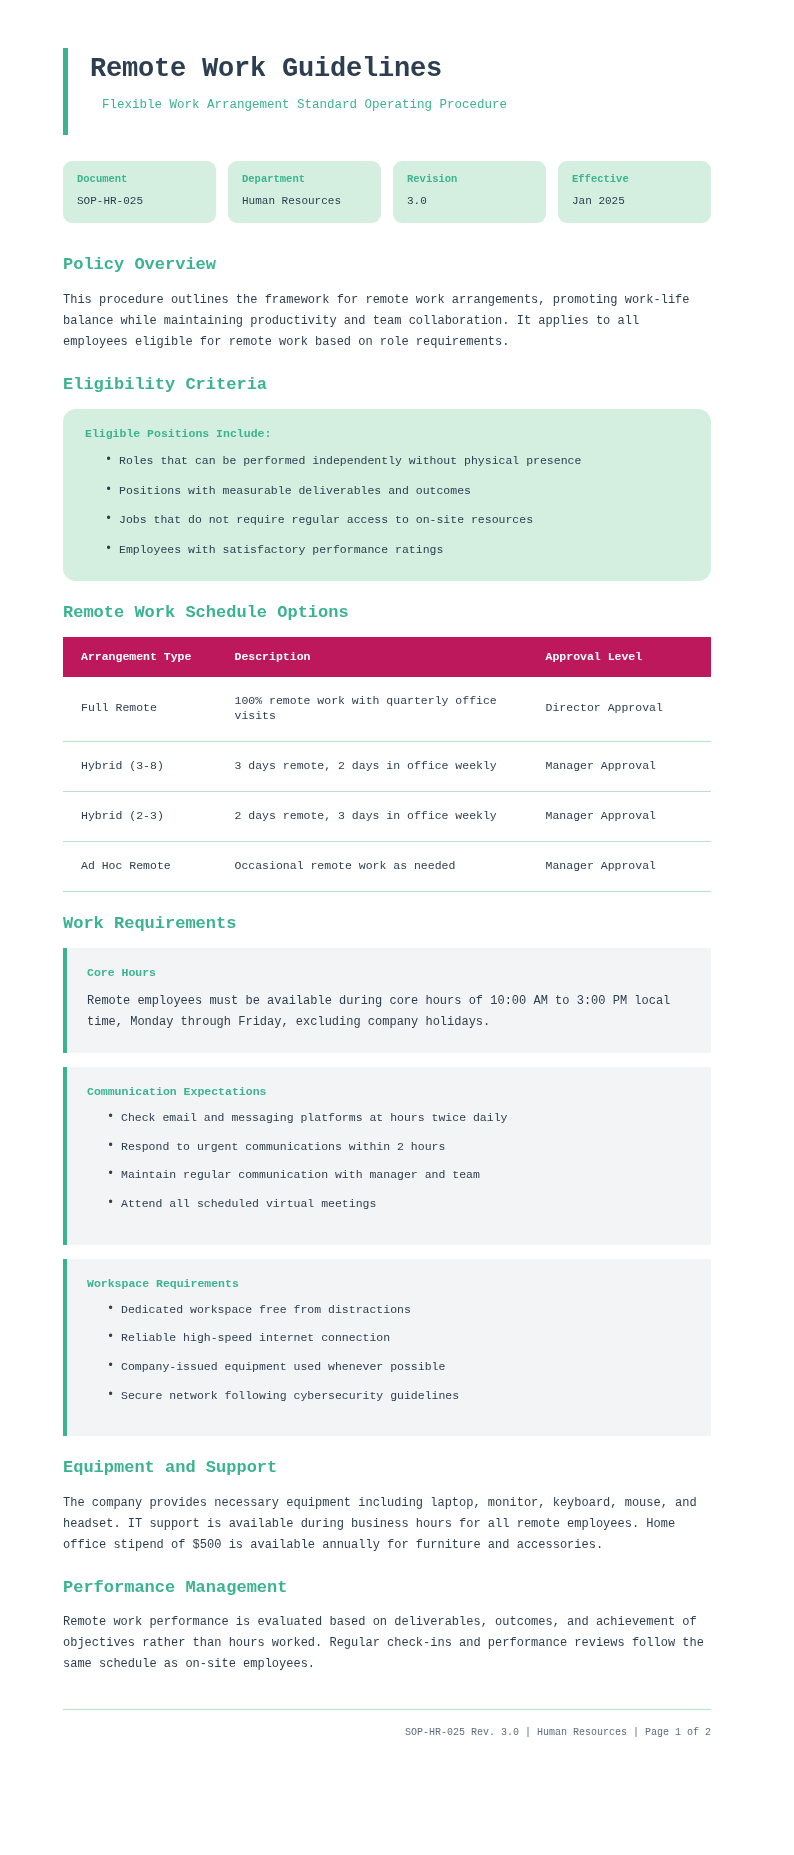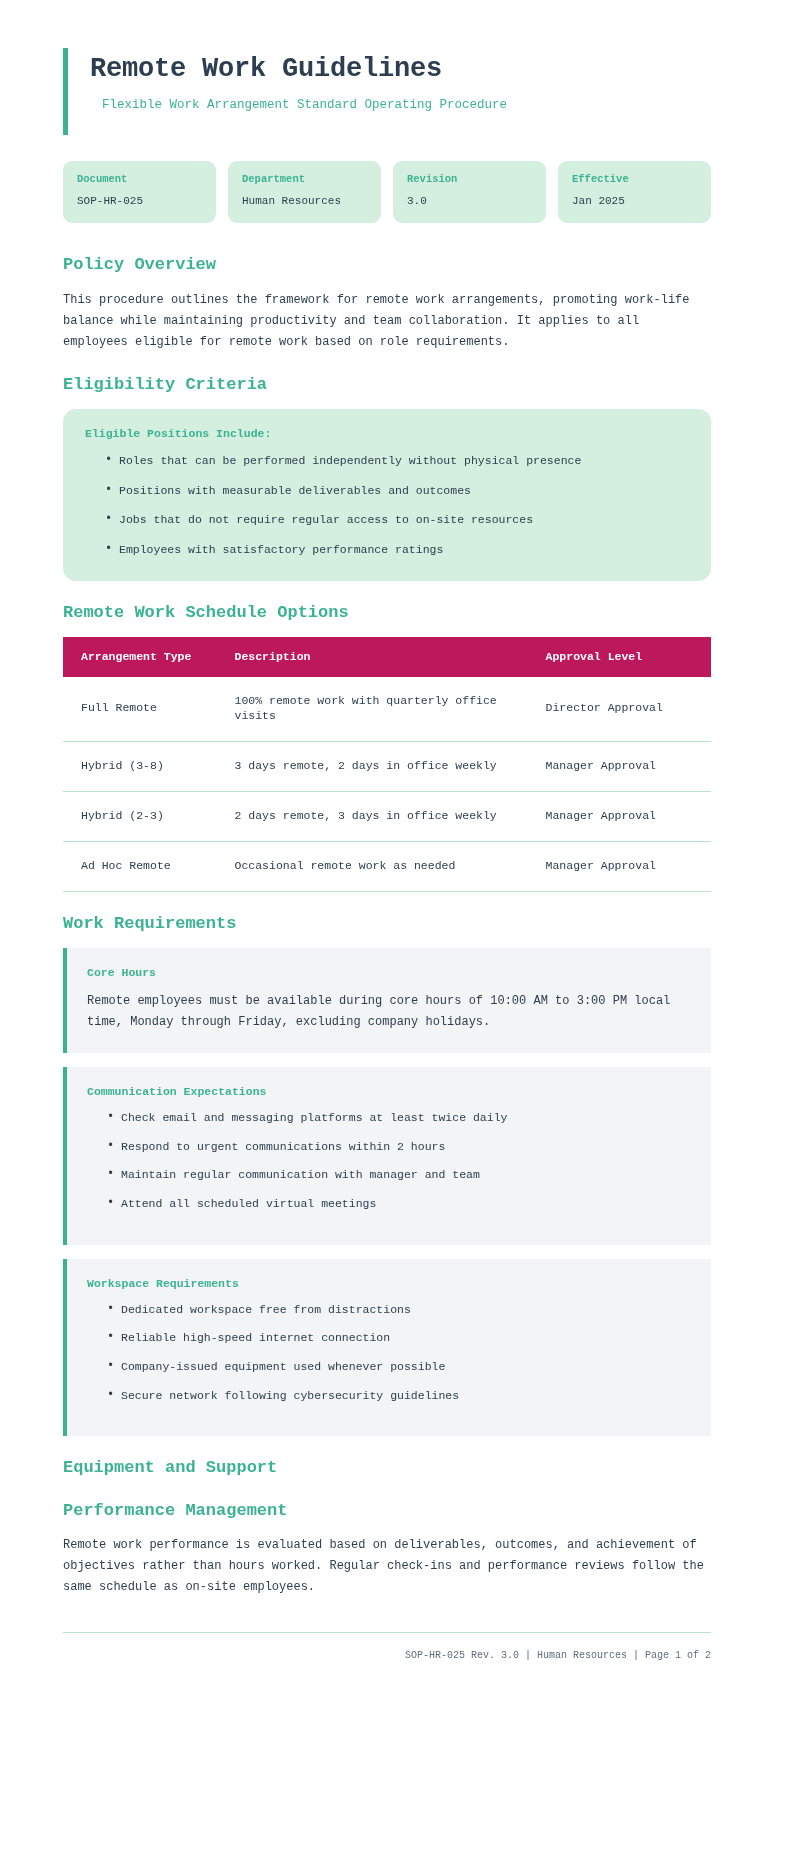--- a/index.html
+++ b/index.html
@@ -271,40 +271,41 @@
     <h2 class="section-title">Work Requirements</h2>
 
     <div class="req-card">
       <div class="req-title">Core Hours</div>
       <p class="req-text">Remote employees must be available during core hours of 10:00 AM to 3:00 PM local time, Monday through Friday, excluding company holidays.</p>
     </div>
 
     <div class="req-card">
       <div class="req-title">Communication Expectations</div>
       <ul class="bullets">
-        <li>Check email and messaging platforms at least twice daily</li>
+        <li>Check email and messaging platforms at hours twice daily</li>
         <li>Respond to urgent communications within 2 hours</li>
         <li>Maintain regular communication with manager and team</li>
         <li>Attend all scheduled virtual meetings</li>
       </ul>
     </div>
 
     <div class="req-card">
       <div class="req-title">Workspace Requirements</div>
       <ul class="bullets">
         <li>Dedicated workspace free from distractions</li>
         <li>Reliable high-speed internet connection</li>
         <li>Company-issued equipment used whenever possible</li>
         <li>Secure network following cybersecurity guidelines</li>
       </ul>
     </div>
   </div>
 
   <div class="section">
     <h2 class="section-title">Equipment and Support</h2>
+    <p class="body-text">The company provides necessary equipment including laptop, monitor, keyboard, mouse, and headset. IT support is available during business hours for all remote employees. Home office stipend of $500 is available annually for furniture and accessories.</p>
   </div>
 
   <div class="section">
     <h2 class="section-title">Performance Management</h2>
     <p class="body-text">Remote work performance is evaluated based on deliverables, outcomes, and achievement of objectives rather than hours worked. Regular check-ins and performance reviews follow the same schedule as on-site employees.</p>
   </div>
 
   <div class="doc-footer">
     <div class="footer-text">SOP-HR-025 Rev. 3.0 | Human Resources | Page 1 of 2</div>
   </div>

